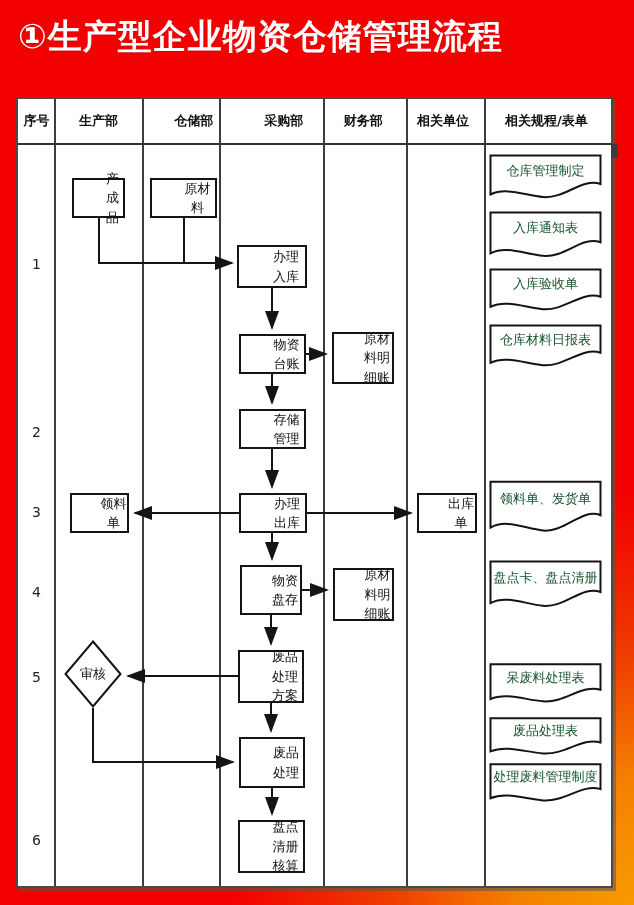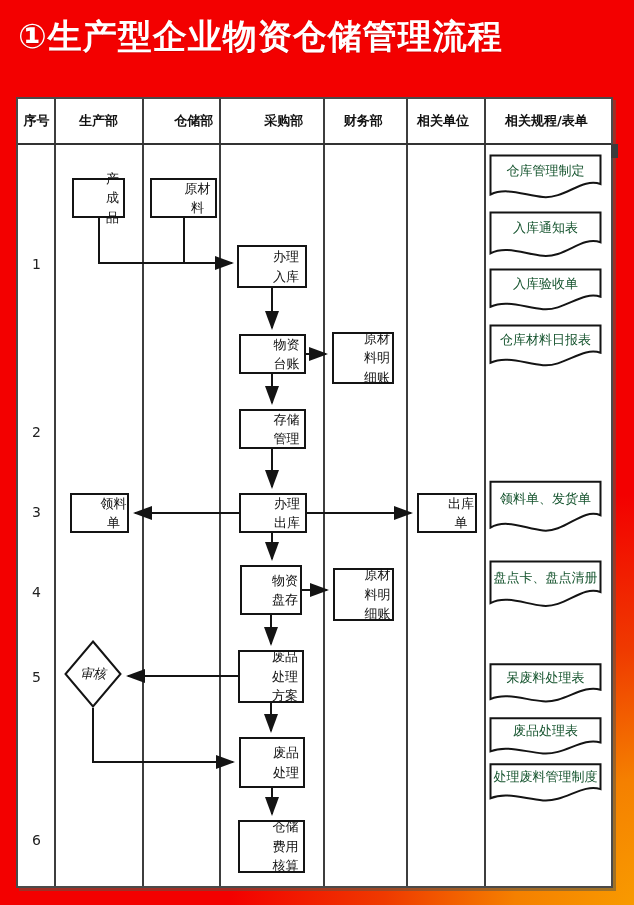--- a/index.html
+++ b/index.html
@@ -37,21 +37,21 @@
   .connectors{position:absolute;left:0;top:0;z-index:2;}
   .node{
     position:absolute;box-sizing:border-box;background:#fff;border:2px solid #141414;
     display:flex;align-items:center;justify-content:center;text-align:center;
     font-size:13px;color:#111;line-height:1.5;white-space:pre-line;z-index:3;padding-left:28px;
   }
   .diamond{position:absolute;z-index:3;}
   .diamond .lbl{
     position:absolute;left:0;top:0;width:100%;height:100%;
     display:flex;align-items:center;justify-content:center;
-    font-size:13px;color:#111;font-style:italic;
+    font-size:13px;color:#111;
   }
   .doc{position:absolute;left:471px;width:113px;z-index:3;}
   .doc svg{position:absolute;left:0;top:0;width:100%;height:100%;}
   .doc .lbl{
     position:absolute;left:0;top:0;width:100%;height:72%;
     display:flex;align-items:center;justify-content:center;text-align:center;
     font-size:13px;color:#14532d;white-space:nowrap;
   }
   .scroll-nub{position:absolute;left:611px;top:144px;width:7px;height:14px;background:#3c3c3c;z-index:5;}
 </style>
@@ -124,21 +124,21 @@
     <div class="node" style="left:221px;top:394px;width:68px;height:40px">办理出库</div>
     <div class="node" style="left:399px;top:394px;width:60px;height:40px">出库单</div>
     <div class="node" style="left:222px;top:466px;width:62px;height:50px">物资
 盘存</div>
     <div class="node" style="left:315px;top:469px;width:61px;height:53px">原材料明
 细账</div>
     <div class="node" style="left:220px;top:551px;width:66px;height:53px">废品处理
 方案</div>
     <div class="node" style="left:221px;top:638px;width:66px;height:51px">废品
 处理</div>
-    <div class="node" style="left:220px;top:721px;width:67px;height:53px">仓储费用
+    <div class="node" style="left:220px;top:721px;width:67px;height:53px">盘点清册
 核算</div>
 
     <div class="diamond" style="left:46px;top:541px;width:58px;height:68px">
       <svg width="58" height="68" viewBox="0 0 58 68">
         <polygon points="29,1.5 56.5,34 29,66.5 1.5,34" fill="#ffffff" stroke="#141414" stroke-width="2"></polygon>
       </svg>
       <span class="lbl">审核</span>
     </div>
 
     <div class="doc" style="top:55px;height:46px">

